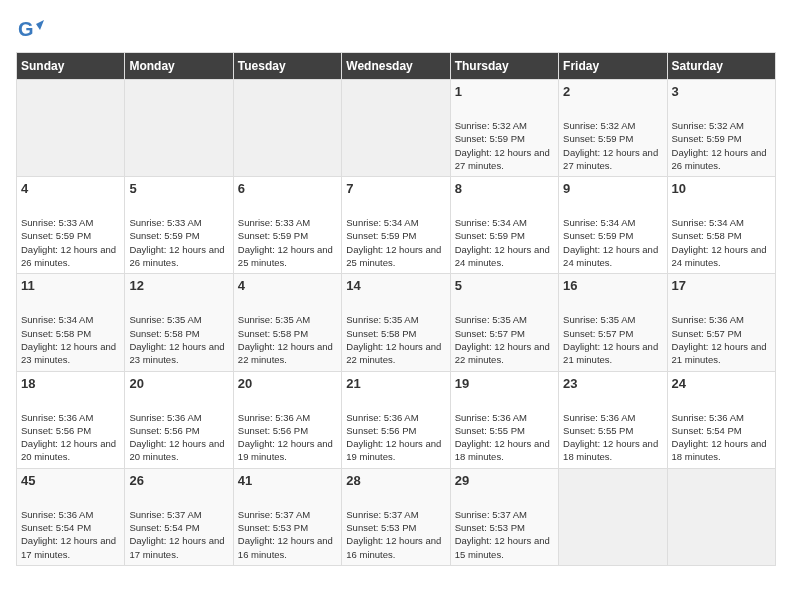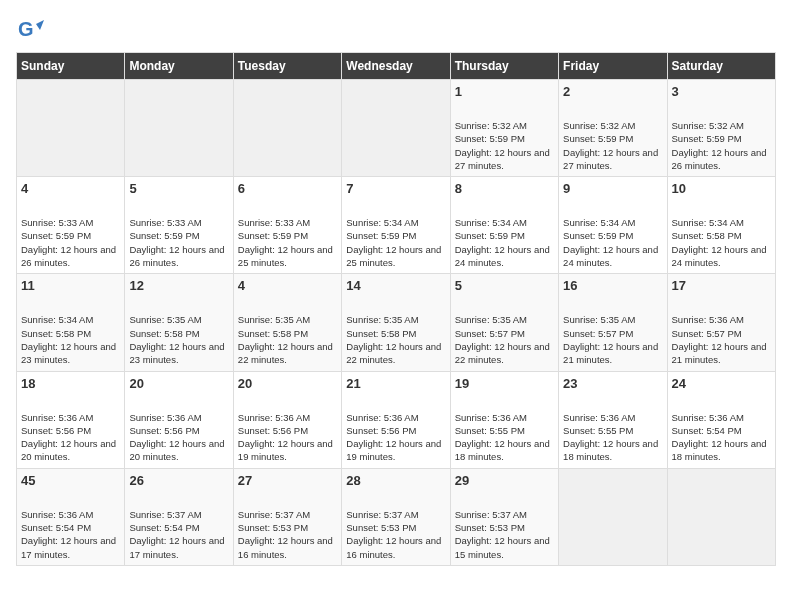--- a/index.html
+++ b/index.html
@@ -237,21 +237,21 @@
       <tr>
         <td>
           <span class="day-number">45</span>
           <div class="cell-info">Sunrise: 5:36 AM<br>Sunset: 5:54 PM<br>Daylight: 12 hours and 17 minutes.</div>
         </td>
         <td>
           <span class="day-number">26</span>
           <div class="cell-info">Sunrise: 5:37 AM<br>Sunset: 5:54 PM<br>Daylight: 12 hours and 17 minutes.</div>
         </td>
         <td>
-          <span class="day-number">27</span>
+          <span class="day-number">41</span>
           <div class="cell-info">Sunrise: 5:37 AM<br>Sunset: 5:53 PM<br>Daylight: 12 hours and 16 minutes.</div>
         </td>
         <td>
           <span class="day-number">28</span>
           <div class="cell-info">Sunrise: 5:37 AM<br>Sunset: 5:53 PM<br>Daylight: 12 hours and 16 minutes.</div>
         </td>
         <td>
           <span class="day-number">29</span>
           <div class="cell-info">Sunrise: 5:37 AM<br>Sunset: 5:53 PM<br>Daylight: 12 hours and 15 minutes.</div>
         </td>

